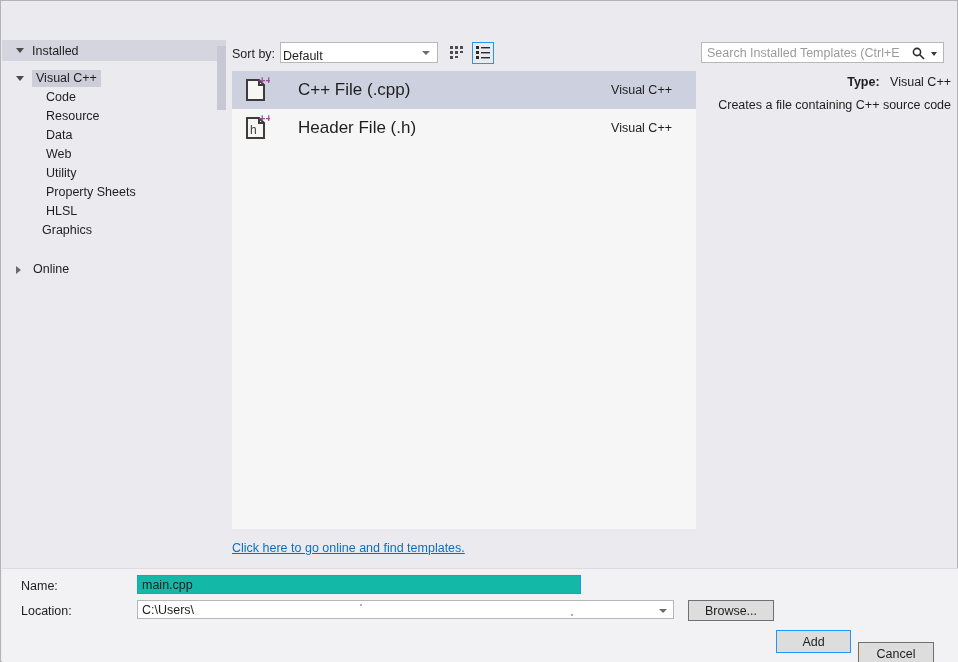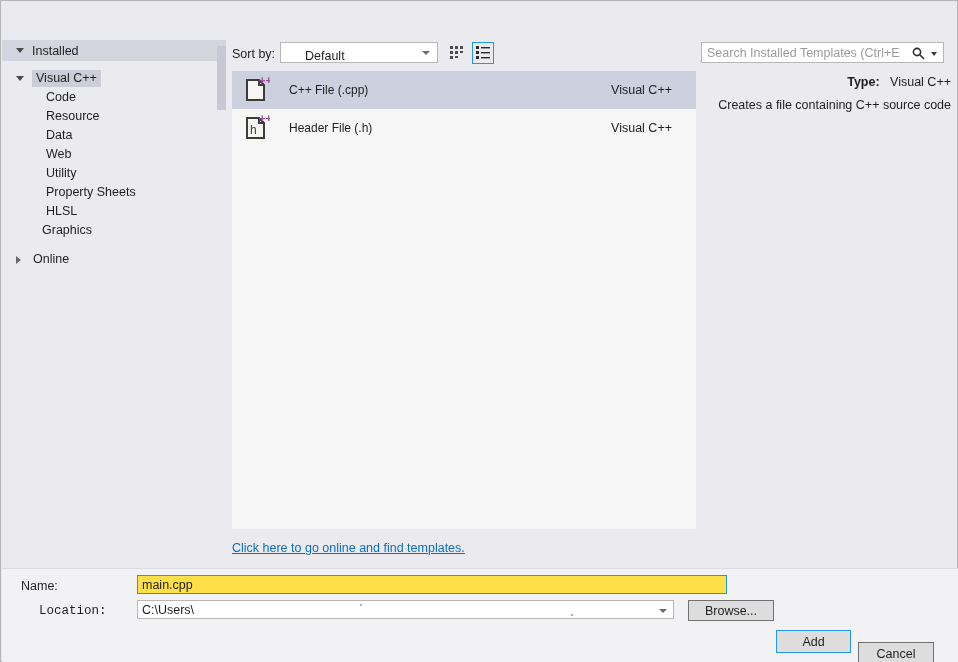--- a/index.html
+++ b/index.html
@@ -97,21 +97,21 @@
     align-items: center;
     font-size: 12.5px;
     color: #1e1e1e;
     cursor: default;
   }
   .tree-row .node-label { display: inline-block; padding: 1px 4px 2px 4px; }
   .tree-row.selected .node-label { background: #cdcdda; }
   .tree-row.lvl1 { padding-left: 0; }
   .tree-row.lvl2 { padding-left: 40px; }
   .tree-row.lvl2b { padding-left: 36px; }
-  .tree-row.online { margin-top: 10px; }
+  .tree-row.online { margin-top: 20px; }
 
   .sb-scroll-track {
     position: absolute;
     right: 0; top: 1px;
     width: 9px; height: 528px;
     background: transparent;
   }
   .sb-scroll-thumb {
     position: absolute;
     right: 0; top: 6px;
@@ -136,21 +136,21 @@
     left: 48px; top: 0;
     width: 158px; height: 21px;
     background: #ffffff;
     border: 1px solid #b7b7b7;
     box-sizing: border-box;
     font-size: 12.5px;
     color: #1e1e1e;
     display: flex;
     align-items: center;
   }
-  .sortby-value { padding-left: 24px; margin-top: 7px; }
+  .sortby-value { padding-left: 2px; margin-top: 7px; }
   .sortby-arrow {
     position: absolute;
     right: 7px; top: 8px;
     width: 0; height: 0;
     border-left: 4px solid transparent;
     border-right: 4px solid transparent;
     border-top: 4px solid #6d6d6d;
   }
   .viewbtn {
     position: absolute;
@@ -180,22 +180,22 @@
     cursor: default;
   }
   .tmpl-row.selected { background: #cdd0de; }
   .tmpl-icon {
     width: 28px; height: 28px;
     margin-left: 10px;
     position: relative;
     flex: none;
   }
   .tmpl-name {
-    margin-left: 19px;
-    font-size: 12px;
+    margin-left: 28px;
+    font-size: 17px;
     color: #1e1e1e;
   }
   .tmpl-origin {
     position: absolute;
     right: 24px;
     font-size: 12.5px;
     color: #1e1e1e;
   }
 
   .online-link-wrap {
@@ -275,27 +275,27 @@
     background: #f2f2f4;
     border-top: 1px solid #dcdce0;
     box-sizing: border-box;
   }
   .field-label {
     position: absolute;
     font-size: 12.5px;
     color: #1e1e1e;
   }
   .lbl-name { left: 19px; top: 10px; }
-  .lbl-loc  { left: 37px; top: 35px; font-family: Liberation Mono, monospace; }
+  .lbl-loc  { left: 19px; top: 35px; }
 
   .name-field {
     position: absolute;
     left: 135px; top: 6px;
-    width: 590px; height: 19px;
-    background: #fde047;
+    width: 444px; height: 19px;
+    background: #14b8a6;
     border: 1px solid #2196f3;
     box-sizing: border-box;
   }
   .name-input {
     width: 100%; height: 100%;
     border: none; outline: none;
     background: transparent;
     padding-left: 4px;
     font-family: "Liberation Sans", sans-serif;
     font-size: 12.5px;

